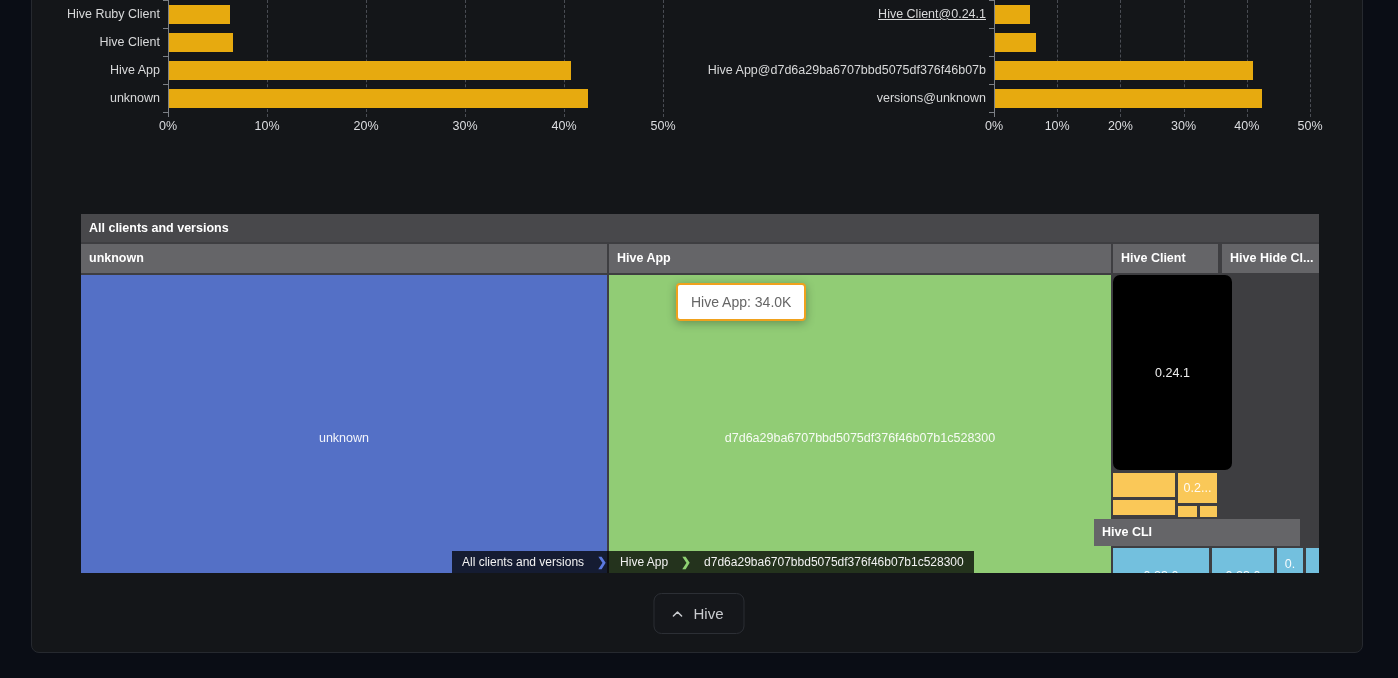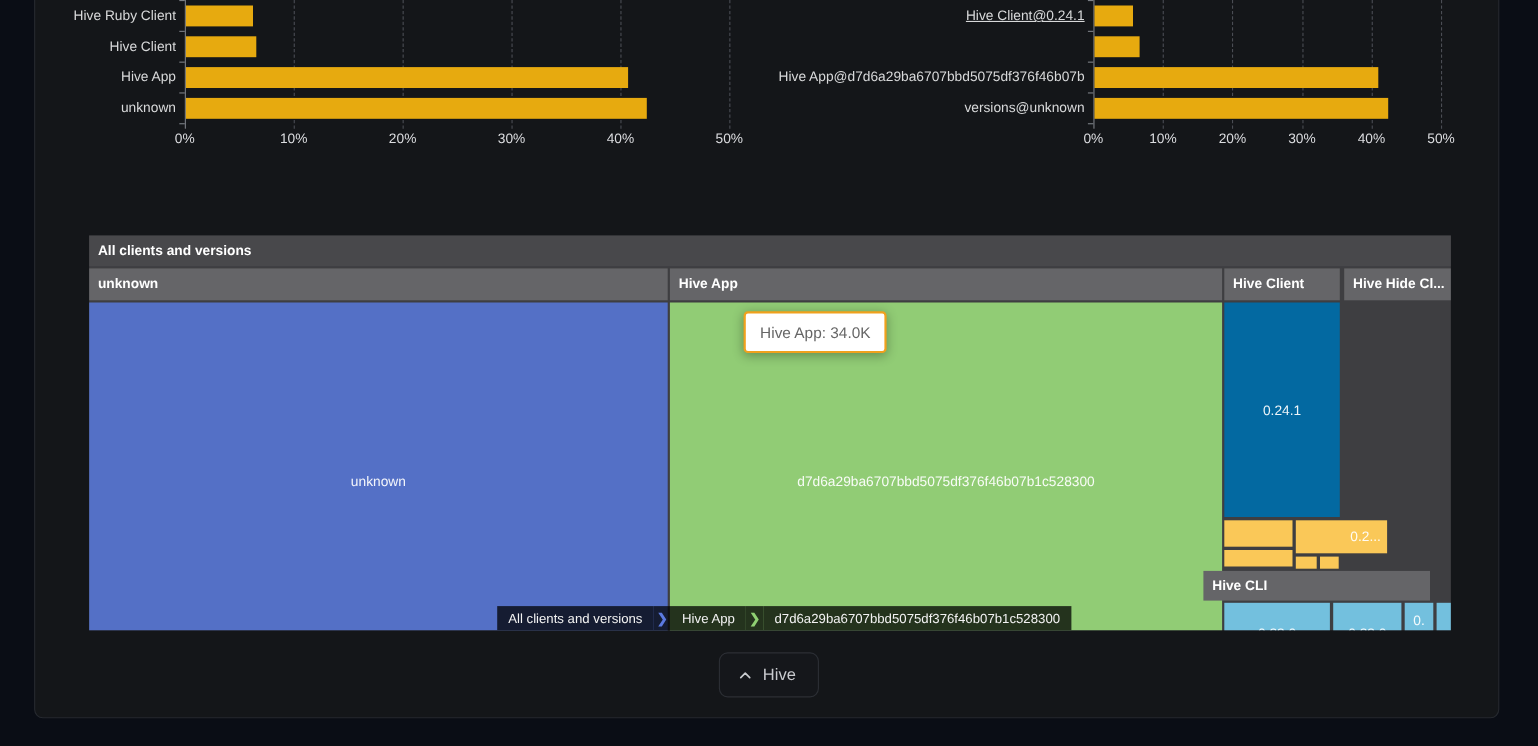--- a/index.html
+++ b/index.html
@@ -148,25 +148,25 @@
   <div class="tm-cell" style="left:0;top:61px;width:526px;height:325px;background:#5470c6;">
     <span>unknown</span>
   </div>
 
   <div class="tm-header" style="left:528px;top:30px;width:502px;">Hive App</div>
   <div class="tm-cell" style="left:528px;top:61px;width:502px;height:325px;background:#91cc75;">
     <span>d7d6a29ba6707bbd5075df376f46b07b1c528300</span>
   </div>
 
   <div class="tm-header" style="left:1032px;top:30px;width:105px;">Hive Client</div>
-  <div class="tm-cell" style="left:1032px;top:61px;width:105px;height:195px;background:#0369a1;">
+  <div class="tm-cell" style="left:1032px;top:61px;width:119px;height:195px;background:#000000;border-radius:7px;">
     <span>0.24.1</span>
   </div>
   <div class="tm-cell" style="left:1032px;top:259px;width:62px;height:24px;background:#fac858;"></div>
-  <div class="tm-cell" style="left:1097px;top:259px;width:39px;height:30px;background:#fac858;padding-left:44px;">
+  <div class="tm-cell" style="left:1097px;top:259px;width:39px;height:30px;background:#fac858;">
     <span>0.2...</span>
   </div>
   <div class="tm-cell" style="left:1032px;top:286px;width:62px;height:15px;background:#fac858;"></div>
   <div class="tm-cell" style="left:1097px;top:292px;width:19px;height:11px;background:#fac858;"></div>
   <div class="tm-cell" style="left:1119px;top:292px;width:17px;height:11px;background:#fac858;"></div>
 
   <div class="tm-header" style="left:1141px;top:30px;width:97px;">Hive Hide Cl...</div>
 
   <div class="tm-header" style="left:1013px;top:305px;width:206px;height:27px;line-height:27px;">Hive CLI</div>
   <div class="tm-cell" style="left:1032px;top:334px;width:96px;height:56px;background:#73c0de;">

